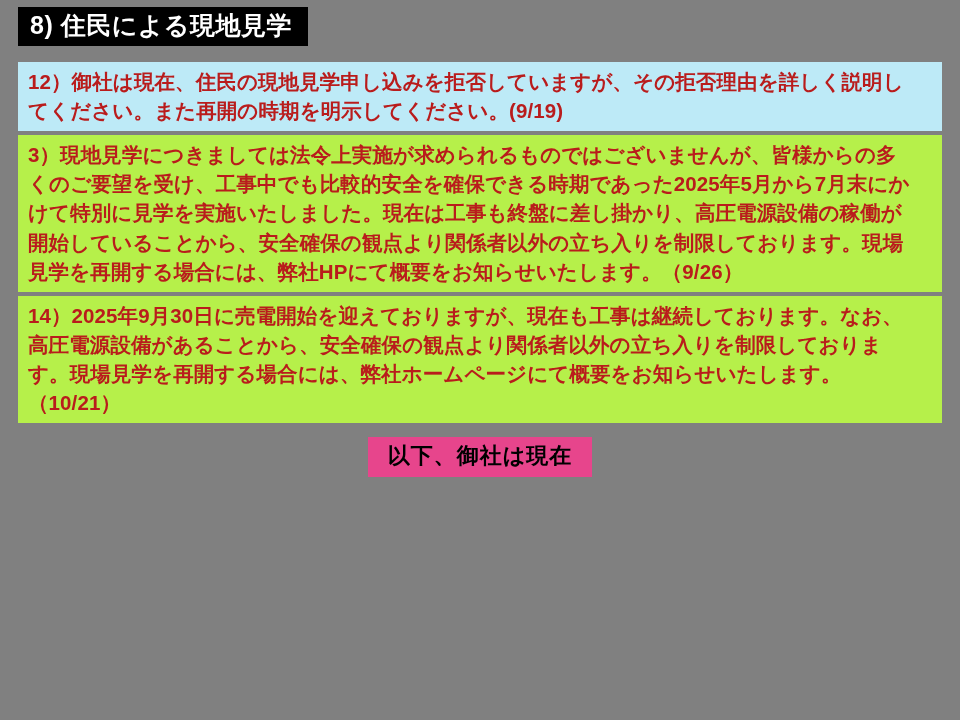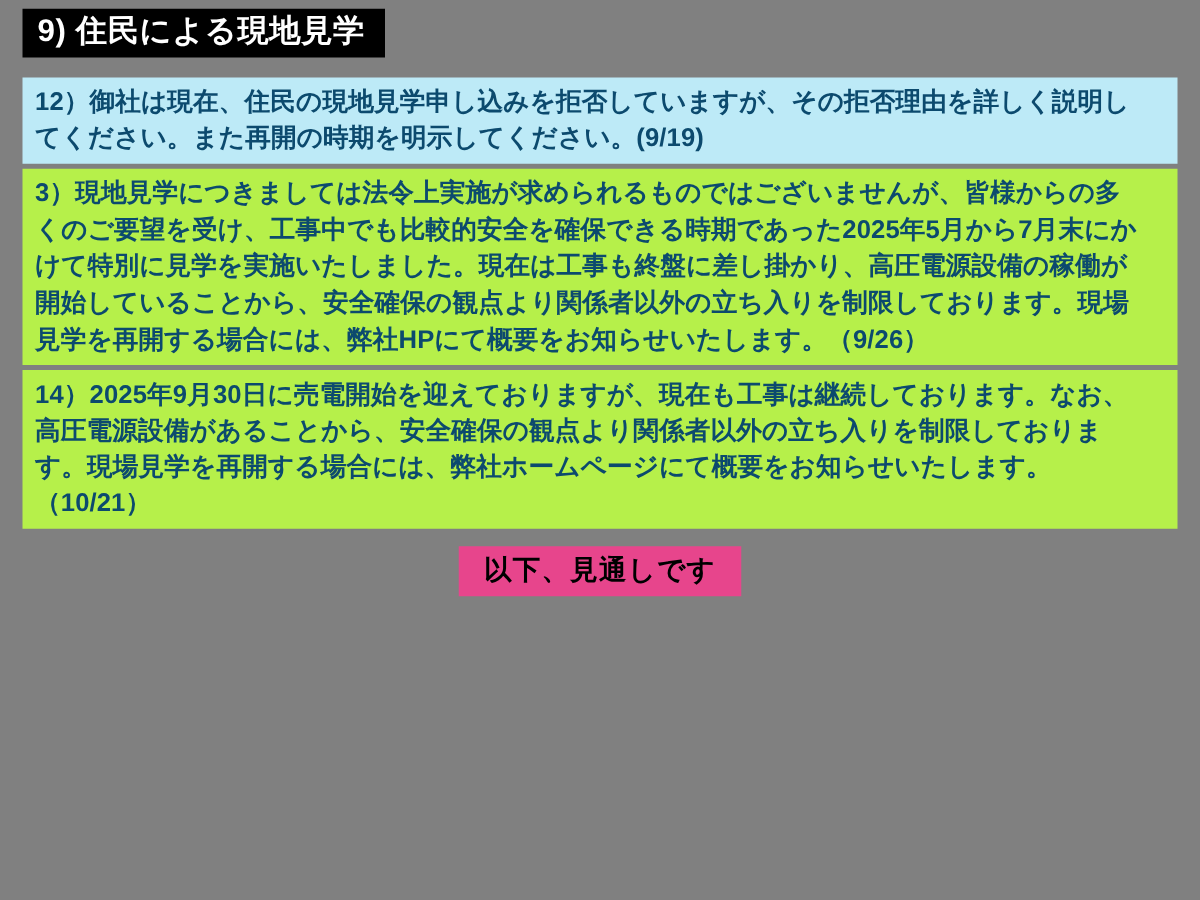--- a/index.html
+++ b/index.html
@@ -39,21 +39,21 @@
     width: 924px;
   }
   .qa-block {
     box-sizing: border-box;
     width: 100%;
     padding: 5px 26px 6px 10px;
     margin-bottom: 4px;
     font-size: 20.5px;
     font-weight: bold;
     line-height: 1.42;
-    color: #0c4a6e;
+    color: #b91c1c;
     letter-spacing: 0.1px;
   }
   .cyan {
     background: #bdeaf7;
   }
   .green {
     background: #b6f04a;
   }
   .divider-row {
     display: flex;
@@ -70,32 +70,32 @@
     font-weight: bold;
     padding: 4px 20px 6px 20px;
     letter-spacing: 1px;
   }
 </style>
 </head>
 <body>
 
 <div class="slide">
 
-  <div class="title-bar">9) 住民による現地見学</div>
+  <div class="title-bar">8) 住民による現地見学</div>
 
   <div class="content">
 
     <div class="qa-block cyan">12）御社は現在、住民の現地見学申し込みを拒否していますが、その拒否理由を詳しく説明してください。また再開の時期を明示してください。(9/19)</div>
 
     <div class="qa-block green">3）現地見学につきましては法令上実施が求められるものではございませんが、皆様からの多くのご要望を受け、工事中でも比較的安全を確保できる時期であった2025年5月から7月末にかけて特別に見学を実施いたしました。現在は工事も終盤に差し掛かり、高圧電源設備の稼働が開始していることから、安全確保の観点より関係者以外の立ち入りを制限しております。現場見学を再開する場合には、弊社HPにて概要をお知らせいたします。（9/26）</div>
 
 
     <div class="qa-block green">14）2025年9月30日に売電開始を迎えておりますが、現在も工事は継続しております。なお、高圧電源設備があることから、安全確保の観点より関係者以外の立ち入りを制限しております。現場見学を再開する場合には、弊社ホームページにて概要をお知らせいたします。（10/21）</div>
 
     <div class="divider-row">
-      <div class="update-label">以下、見通しです</div>
+      <div class="update-label">以下、御社は現在</div>
     </div>
 
 
 
   </div>
 
 </div>
 
 </body></html>

